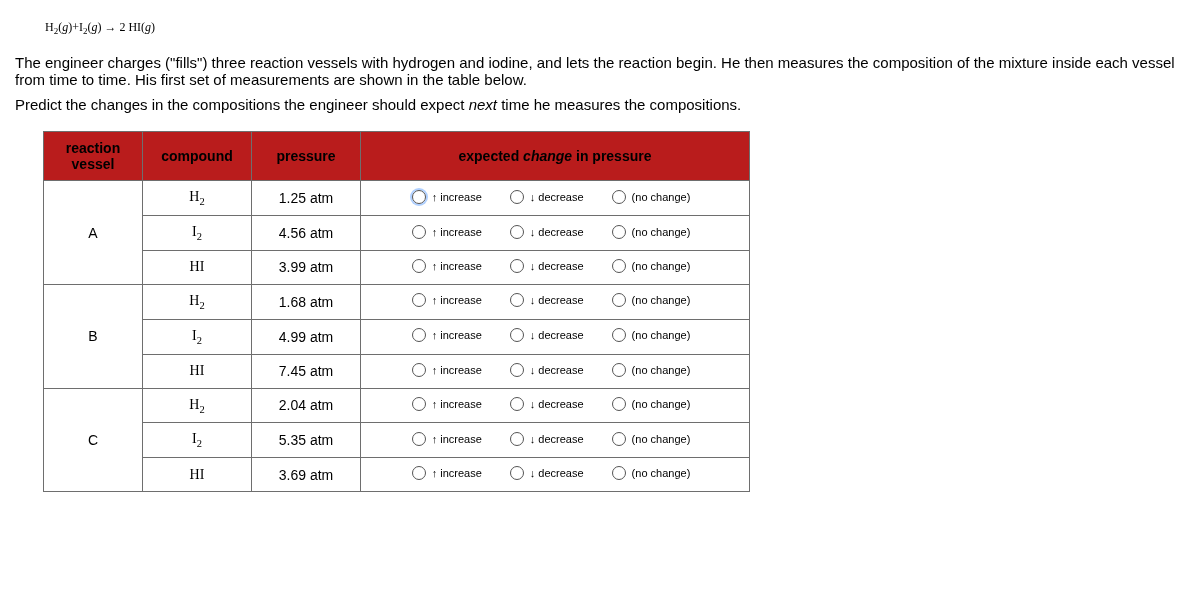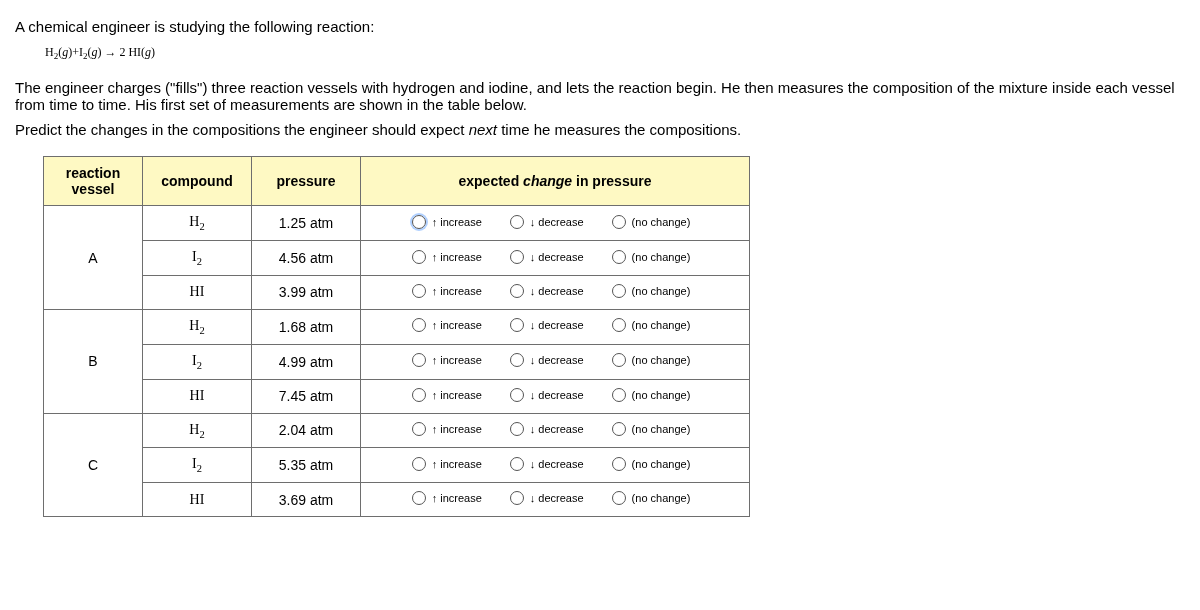--- a/index.html
+++ b/index.html
@@ -27,21 +27,21 @@
     margin-left: 28px;
   }
   table.data th, table.data td {
     border: 1px solid #6e6e6e;
     padding: 8px 14px;
     text-align: center;
     font-size: 14px;
   }
   table.data th {
     font-weight: bold;
-    background: #fef9c3;
+    background: #b91c1c;
   }
   .vessel-cell {
     font-weight: normal;
     width: 70px;
   }
   .compound-cell {
     font-family: "Times New Roman", serif;
     font-size: 16px;
     width: 80px;
   }
@@ -71,21 +71,20 @@
   .radio.focused {
     box-shadow: 0 0 0 2px rgba(30,120,255,0.35);
   }
   .opt-label { font-size: 11px; }
   .ital-word { font-style: italic; }
 </style>
 </head>
 <body>
 
 <div class="intro">
-  <p>A chemical engineer is studying the following reaction:</p>
   <div class="equation">H<span class="sub">2</span>(<span class="ital">g</span>)+I<span class="sub">2</span>(<span class="ital">g</span>) → 2 HI(<span class="ital">g</span>)</div>
   <p>The engineer charges ("fills") three reaction vessels with hydrogen and iodine, and lets the reaction begin. He then measures the composition of the mixture inside each vessel from time to time. His first set of measurements are shown in the table below.</p>
   <p>
     <span>Predict the changes in the compositions the engineer should expect </span><span class="ital-word">next</span><span> time he measures the compositions.</span>
   </p>
 </div>
 
 <table class="data">
   <thead>
     <tr>

